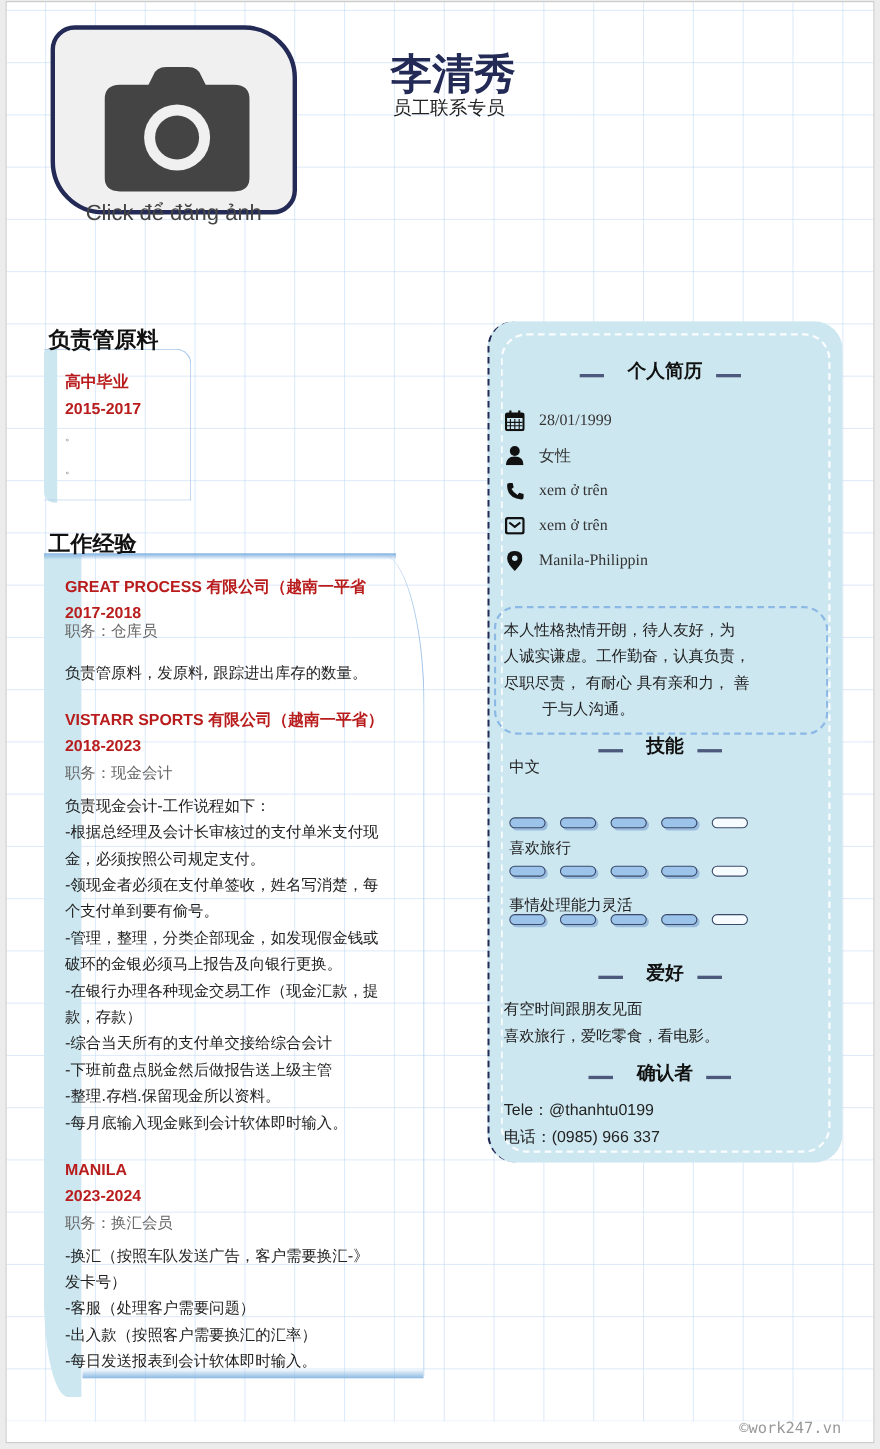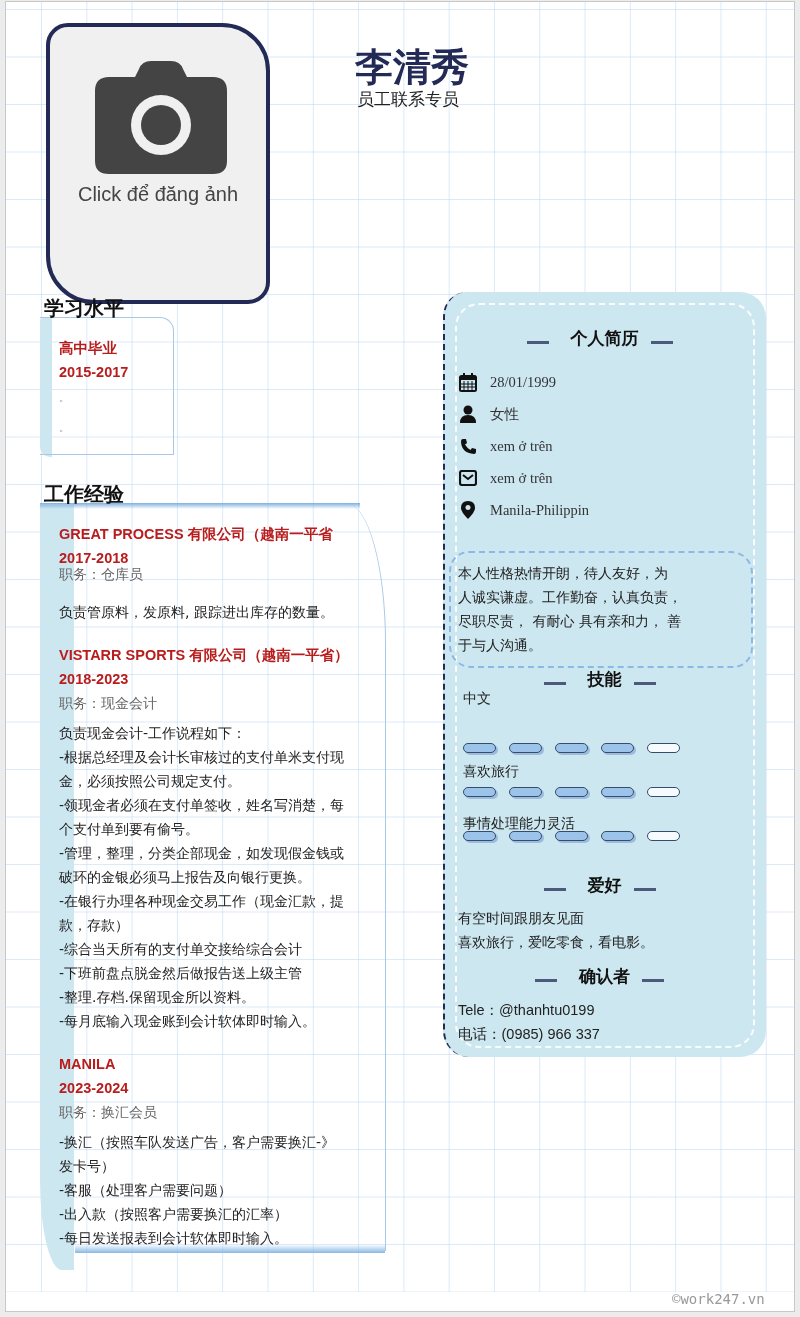--- a/index.html
+++ b/index.html
@@ -15,21 +15,21 @@
       position: absolute; left: 0; top: 0; width: 788px; height: 1290px;
       background-image:
         linear-gradient(to right, rgba(190,215,245,0.55) 1px, transparent 1px),
         linear-gradient(to bottom, rgba(190,215,245,0.55) 1px, transparent 1px);
       background-size: 45.3px 47.5px;
       background-position: 35px 7px;
     }
 
     
     .photo {
-      position: absolute; left: 46px; top: 23px; width: 224px; height: 281px;
+      position: absolute; left: 46px; top: 23px; width: 224px; height: 172px;
       background: #f0f0f0;
       border: 4px solid #222a55;
       border-radius: 30px 50px 30px 50px;
       border-top-right-radius: 48px; border-bottom-left-radius: 48px;
       border-top-left-radius: 22px; border-bottom-right-radius: 22px;
       cursor: pointer;
     }
     .photo .cam { position: absolute; left: 45px; top: 34px; width: 132px; height: 116px; }
     .photo .cap {
       position: absolute; left: 0; right: 0; top: 156px; text-align: center;
@@ -137,21 +137,21 @@
     <circle cx="66" cy="64" r="30" fill="#f0f0f0"></circle>
     <circle cx="66" cy="64" r="20" fill="#444"></circle>
   </svg>
   <div class="cap">Click để đăng ảnh</div>
 </div>
 <div class="name">李清秀</div>
 <div class="title">员工联系专员</div>
 
 <div class="edu-strip"></div>
 <div class="edu-box"></div>
-<div class="sec-h" style="left:44px; top:296px;">学习水平</div>
+<div class="sec-h" style="left:44px; top:296px;">负责管原料</div>
 <div class="txt b" style="top:336px;">高中毕业</div>
 <div class="txt b" style="top:360px;">2015-2017</div>
 <div class="txt dot" style="top:386px;">。</div>
 <div class="txt dot" style="top:416px;">。</div>
 
 <div class="work-strip"></div>
 <div class="work-box"></div>
 <div class="work-top"></div>
 <div class="work-bottom"></div>
 <div class="sec-h" style="left:44px; top:482px;">工作经验</div>
@@ -245,21 +245,21 @@
         <circle cx="7" cy="6.5" r="2.5" fill="#cde7f0"></circle>
       </svg>
   </span>
   <span class="val">Manila-Philippin</span>
 </div>
 
 <div class="about-box"></div>
 <div class="ptxt" style="top:561px;">本人性格热情开朗，待人友好，为</div>
 <div class="ptxt" style="top:585px;">人诚实谦虚。工作勤奋，认真负责，</div>
 <div class="ptxt" style="top:609px;">尽职尽责， 有耐心 具有亲和力， 善</div>
-<div class="ptxt" style="top:633px;">于与人沟通。</div>
+<div class="ptxt" style="top:633px;margin-left:35px;">于与人沟通。</div>
 
 <div class="ph" style="top:668px;">
   <span class="dash"></span><span>技能</span><span class="dash"></span>
 </div>
 
 <div class="skill-label" style="top:688px;">中文</div>
 <div class="skill-bars" style="top:743px;">
   <span class="pill"></span>
   <span class="pill"></span>
   <span class="pill"></span>

